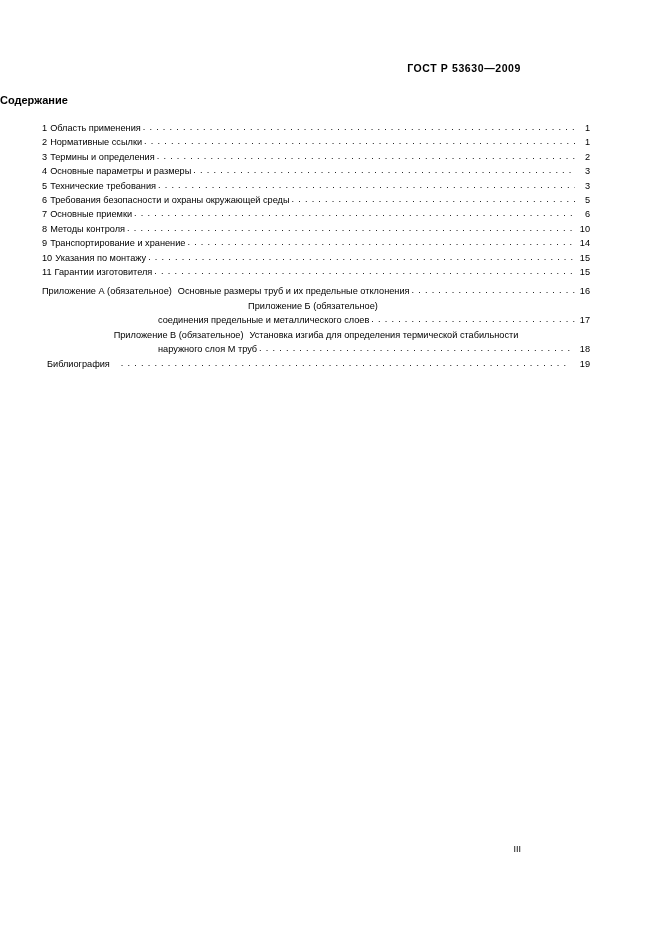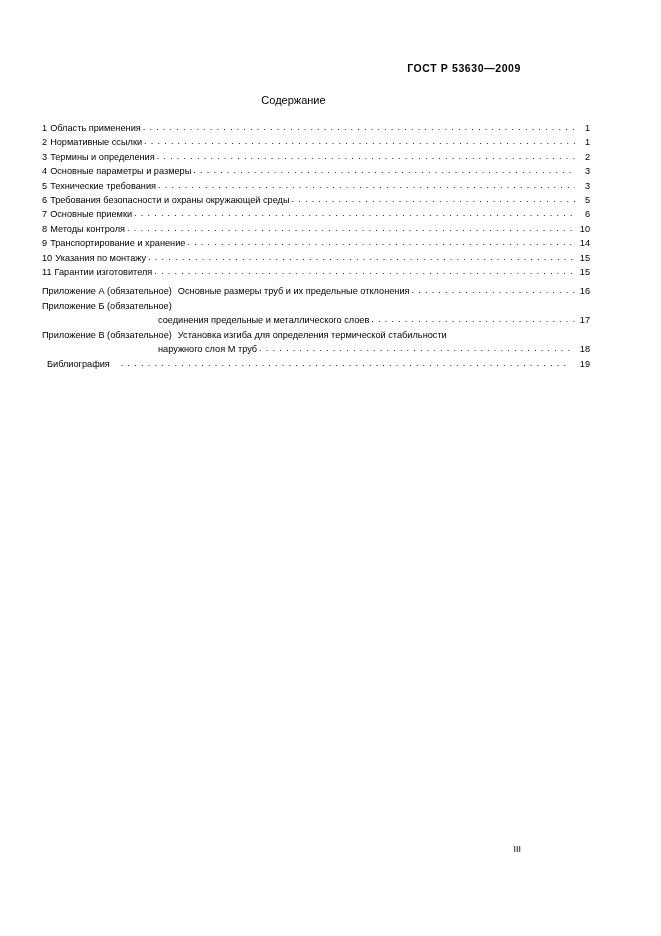--- a/index.html
+++ b/index.html
@@ -30,23 +30,23 @@
     font-size: 10.5px;
     font-weight: bold;
     letter-spacing: 0.6px;
     white-space: nowrap;
   }
   .doc-title {
     position: absolute;
     left: 0;
     right: 0;
     top: 94px;
-    text-align: center;
+    text-align: left;
     font-size: 11px;
-    font-weight: normal;
+    font-weight: bold;
   }
   .toc {
     position: absolute;
     left: 42px;
     top: 121px;
     width: 548px;
   }
   .toc-row {
     display: flex;
     align-items: flex-end;
@@ -85,20 +85,21 @@
   
   .app-row {
     font-size: 9.2px;
     line-height: 14.4px;
     margin: 0;
   }
   .app-first {
     display: flex;
     align-items: flex-end;
     white-space: nowrap;
+    justify-content: center;
   }
   .app-cont {
     display: flex;
     align-items: flex-end;
     white-space: nowrap;
     padding-left: 116px;
   }
   .app-name {
     flex: 0 0 auto;
     padding-right: 6px;

